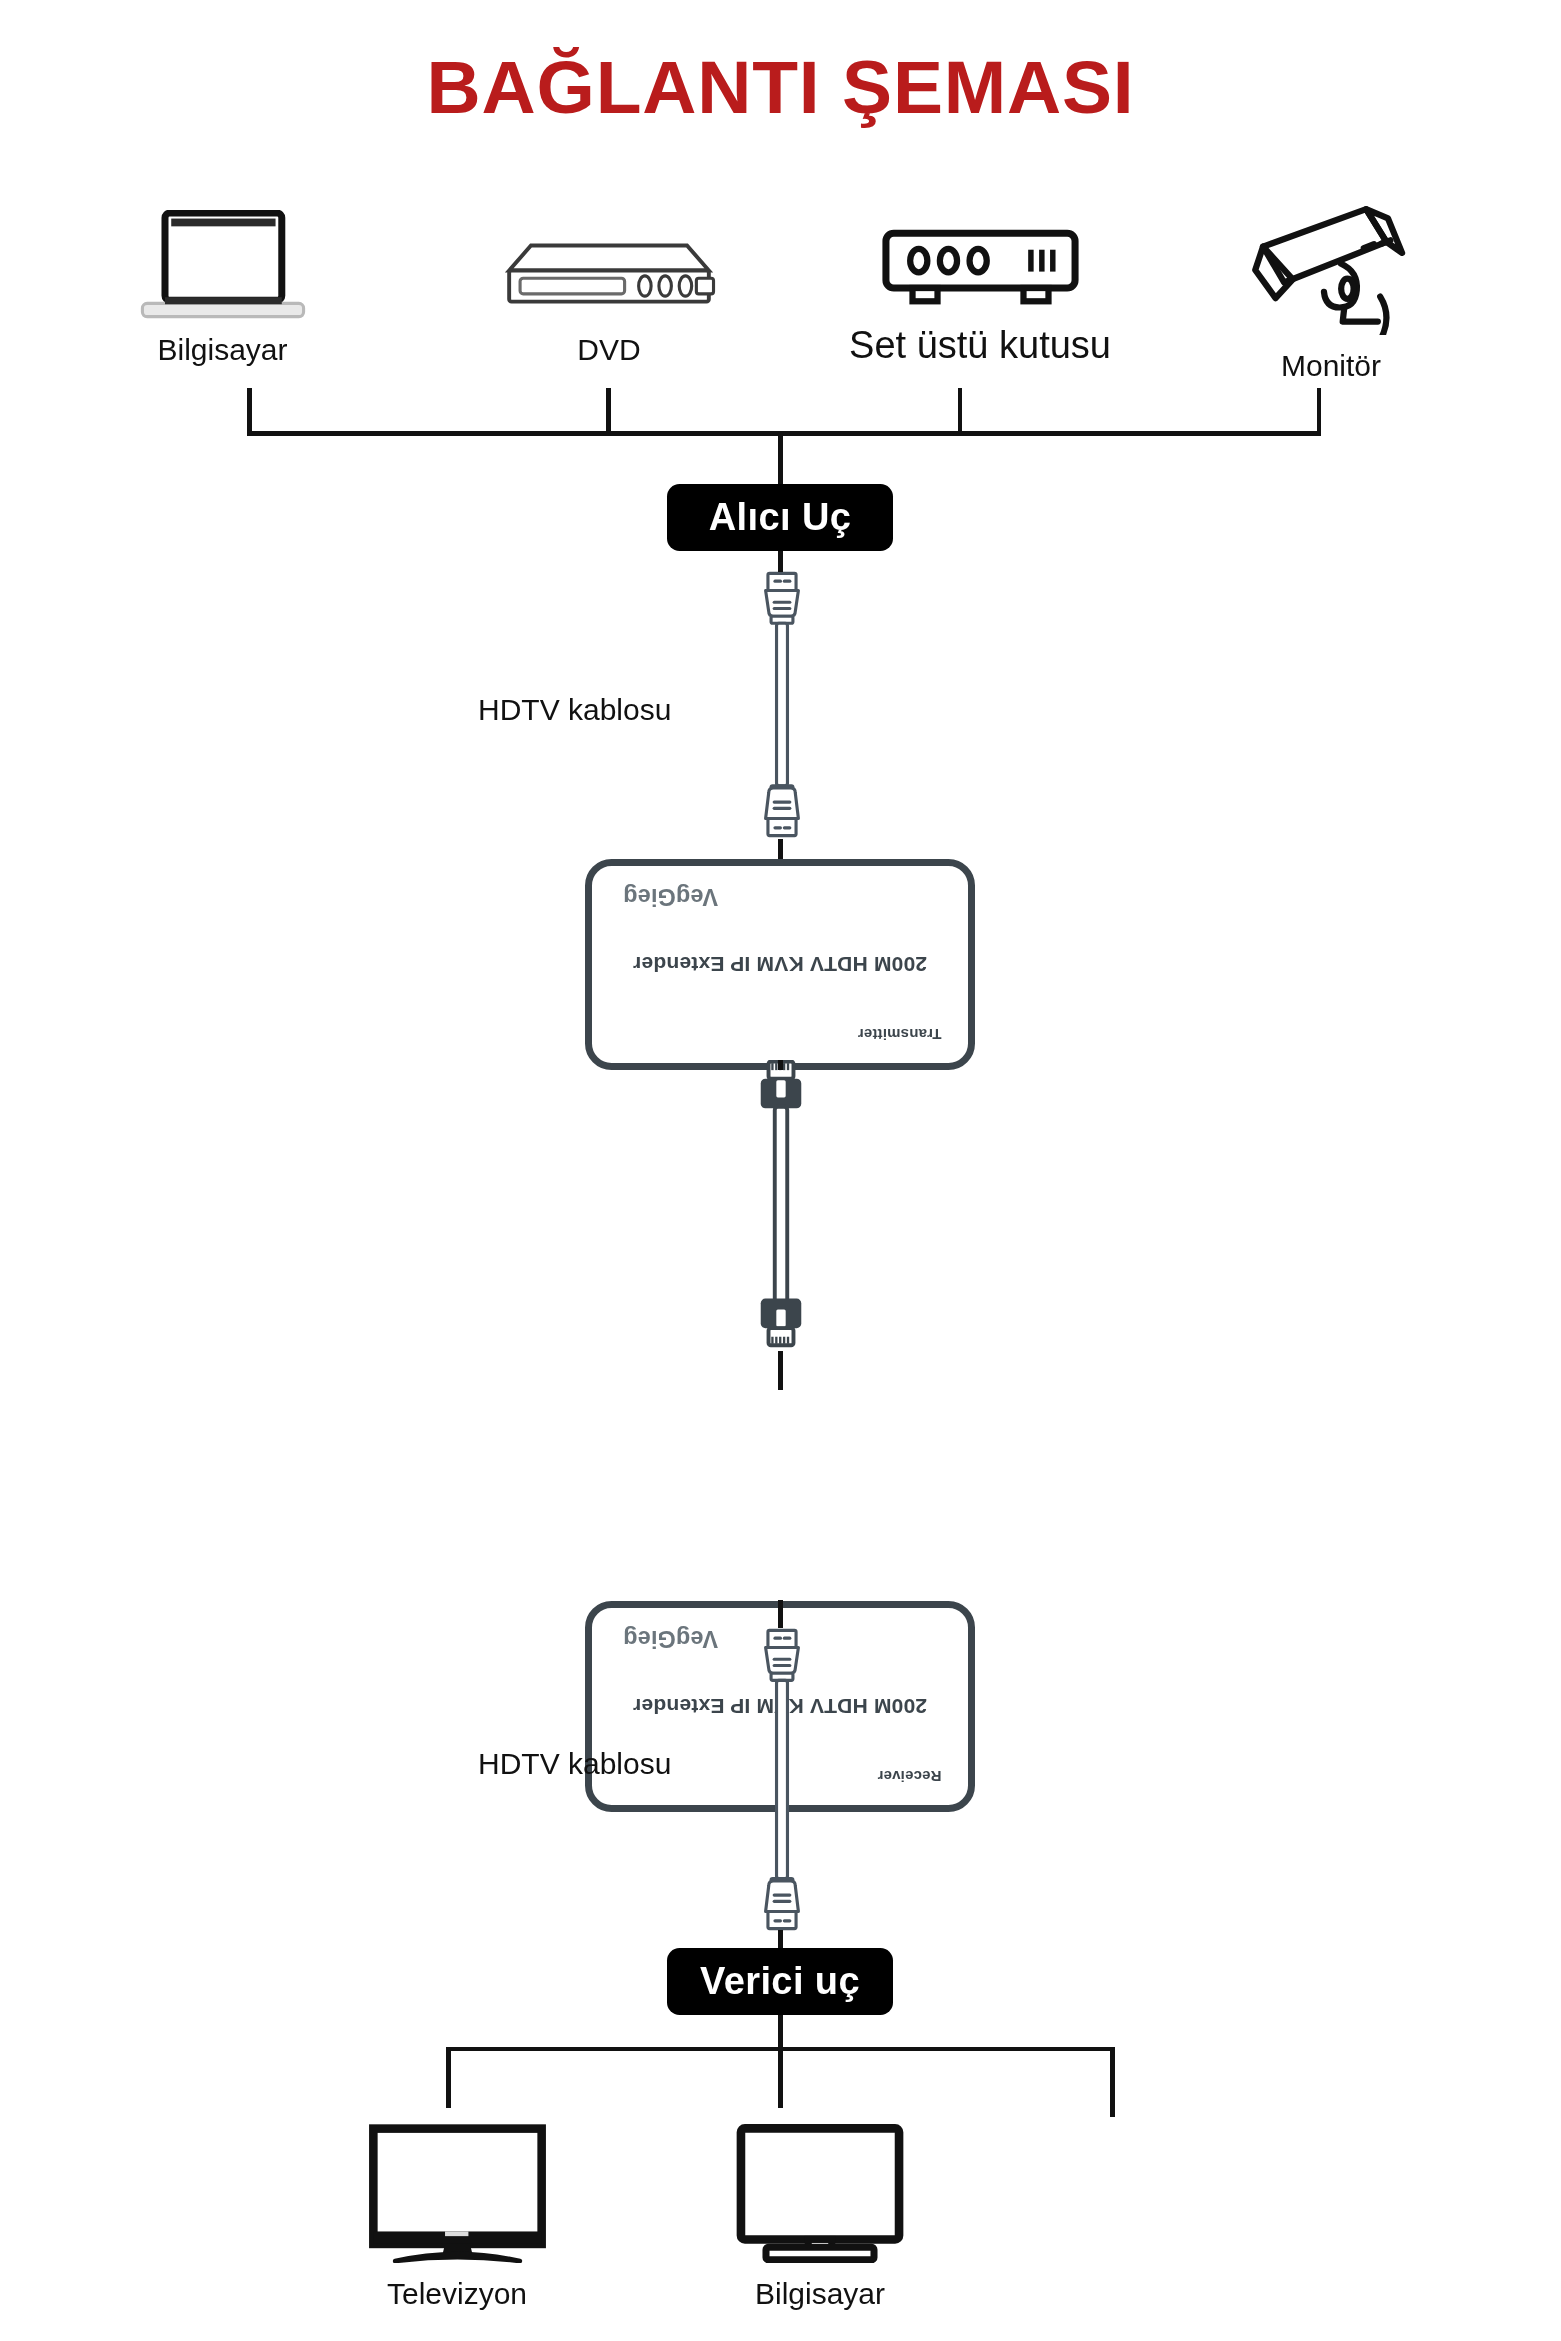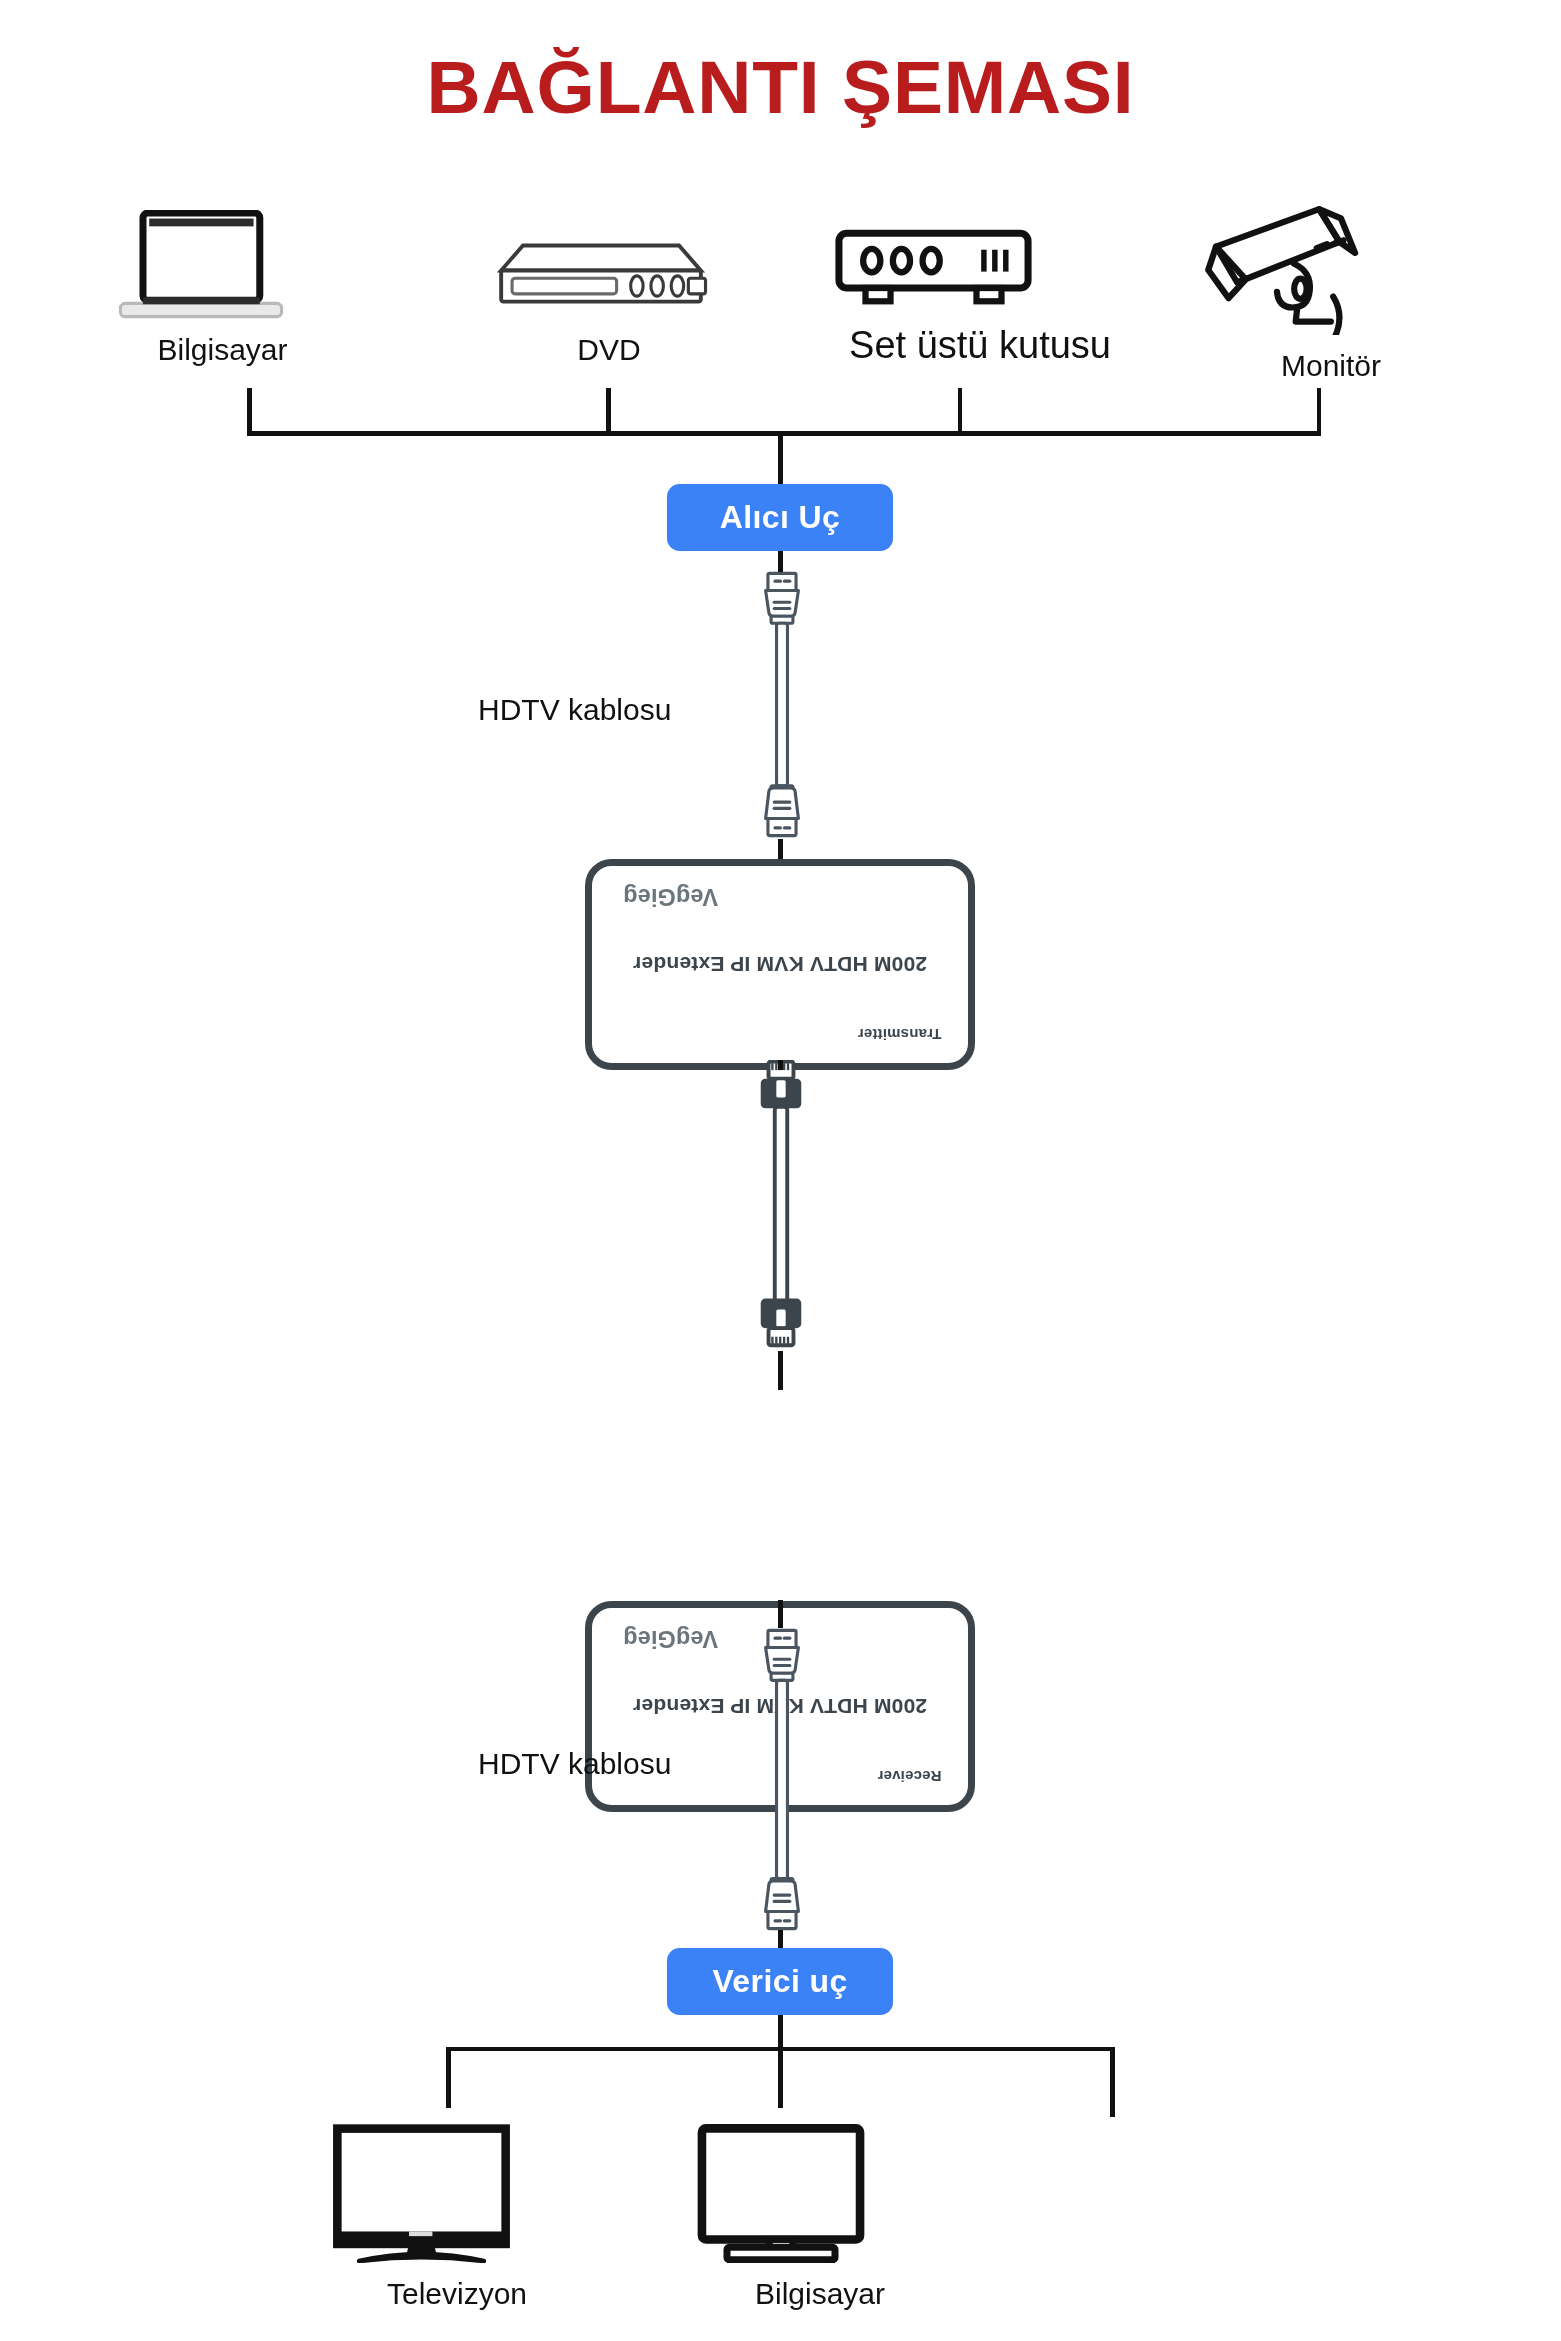--- a/index.html
+++ b/index.html
@@ -32,44 +32,45 @@
     letter-spacing: 0.8px;
     color: #b91c1c;
     line-height: 1.05;
     white-space: nowrap;
   }
 
   
   .device-cell {
     display: flex;
     flex-direction: column;
+    align-items: center;
     justify-content: flex-end;
   }
   .device-icon {
     display: block;
   }
   .device-label {
     margin-top: 11px;
     font-size: 30px;
     font-weight: 400;
     color: #111111;
     white-space: nowrap;
     text-align: center;
   }
   .device-label.sm { font-size: 38px; }
 
   
   .badge {
     display: flex;
     align-items: center;
     justify-content: center;
-    background: #3b82f6;
+    background: #000000;
     border-radius: 12.5px;
     color: #ffffff;
-    font-size: 32px;
+    font-size: 38px;
     font-weight: 600;
     letter-spacing: 0.4px;
     white-space: nowrap;
     box-sizing: border-box;
   }
 
   
   .cable-caption {
     font-size: 30px;
     color: #111111;

